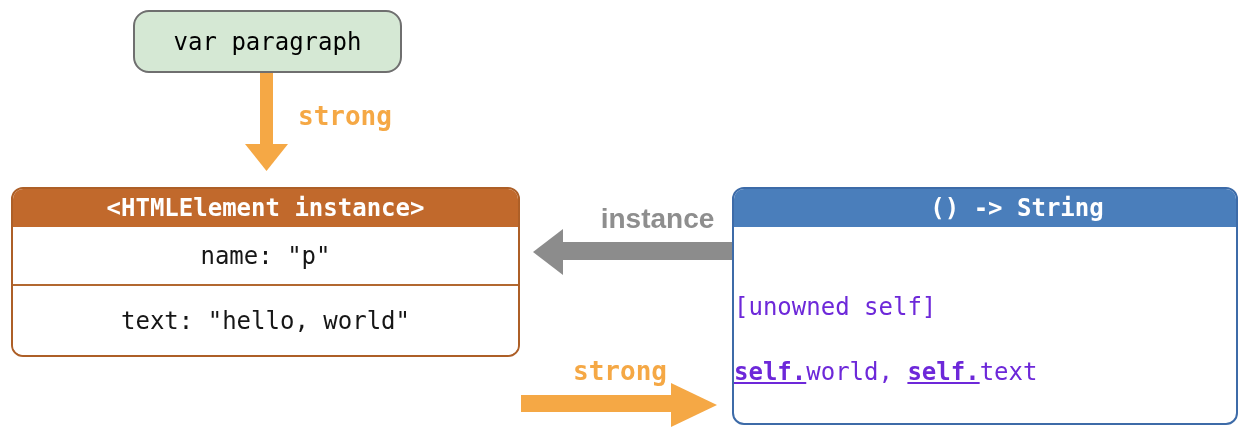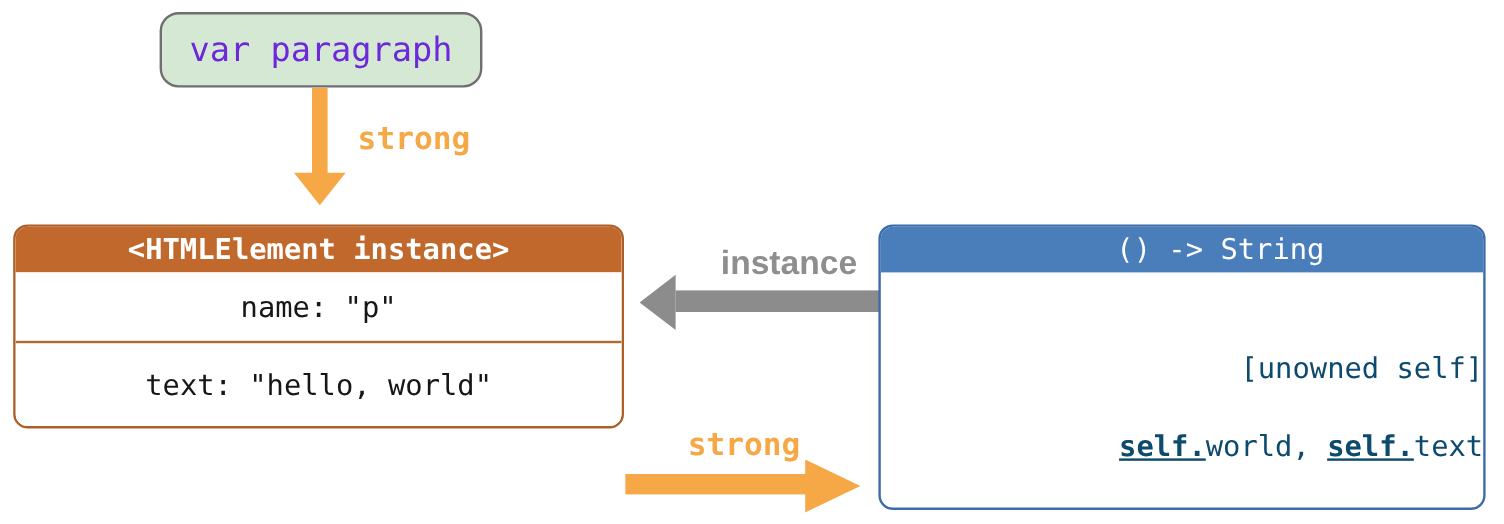--- a/index.html
+++ b/index.html
@@ -7,21 +7,21 @@
     position:relative; width:1253px; height:437px; background:#ffffff;
     font-family:"DejaVu Sans Mono", monospace; overflow:hidden;
   }
   .abs { position:absolute; }
 
   
   .var-box {
     left:133px; top:10px; width:269px; height:63px;
     background:#d5e8d4; border:2px solid #6f6f6f; border-radius:16px;
     display:flex; align-items:center; justify-content:center;
-    font-size:28px; color:#6d28d9; box-sizing:border-box;
+    font-size:24px; color:#000000; box-sizing:border-box;
   }
 
   
   .instance-table {
     left:11px; top:187px; width:509px; height:170px;
     border:2px solid #ad5f27; border-radius:12px; background:#ffffff;
     box-sizing:border-box; overflow:hidden;
     display:grid; grid-template-rows:38px 57px 71px auto;
   }
   .instance-header {
@@ -36,28 +36,28 @@
 
   
   .closure-box {
     left:732px; top:187px; width:506px; height:238px;
     border:2px solid #3d6ba8; border-radius:12px; background:#ffffff;
     box-sizing:border-box; overflow:hidden;
     display:flex; flex-direction:column;
   }
   .closure-header {
     height:38px; flex:0 0 38px; background:#4a7ebb; color:#ffffff;
-    font-weight:normal; font-size:24px;
+    font-weight:bold; font-size:24px;
     display:flex; align-items:center; justify-content:center;
     padding-left:64px; box-sizing:border-box;
   }
   .closure-body {
     flex:1; display:flex; flex-direction:column;
-    align-items:flex-end; justify-content:center; gap:37px;
-    font-size:24px; color:#0c4a6e;margin-top:28px;
+    align-items:flex-start; justify-content:center; gap:37px;
+    font-size:24px; color:#6d28d9;margin-top:28px;
   }
   .closure-refs .b { font-weight:bold;text-decoration:underline; }
 
   
   svg.arrow { position:absolute; display:block; }
 
   
   .lbl { position:absolute; font-weight:bold;margin-left:10px; }
   .lbl-strong-top  { left:288px; top:101px; font-size:26px; color:#f5a845; }
   .lbl-strong-bottom { left:550px; top:356px; width:120px; text-align:center; font-size:26px; color:#f5a845; }

